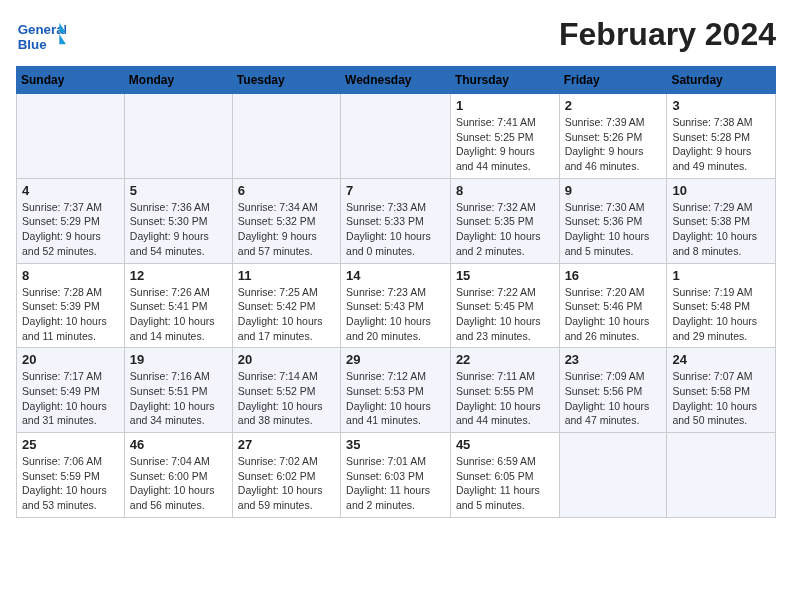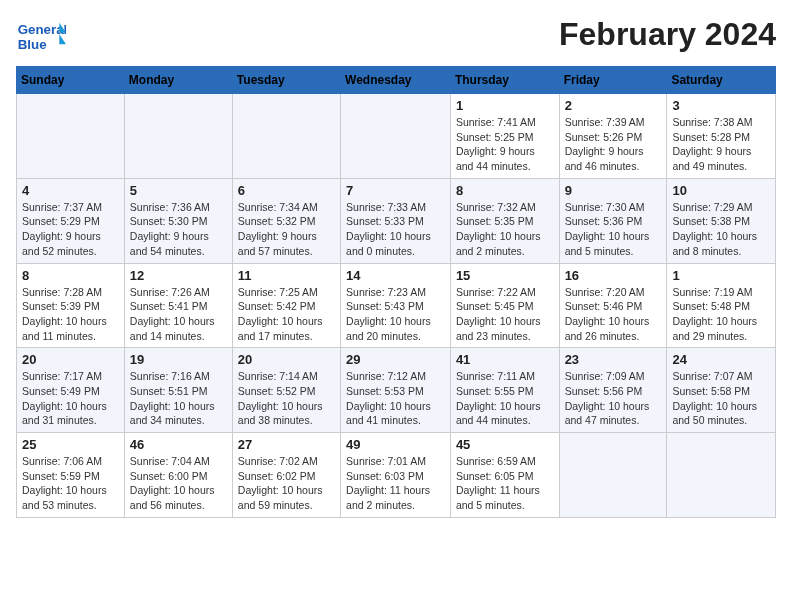--- a/index.html
+++ b/index.html
@@ -206,21 +206,21 @@
         </td>
         <td>
           <span class="day-num">20</span>
           <div class="day-info">Sunrise: 7:14 AM<br>Sunset: 5:52 PM<br>Daylight: 10 hours<br>and 38 minutes.</div>
         </td>
         <td>
           <span class="day-num">29</span>
           <div class="day-info">Sunrise: 7:12 AM<br>Sunset: 5:53 PM<br>Daylight: 10 hours<br>and 41 minutes.</div>
         </td>
         <td>
-          <span class="day-num">41</span>
+          <span class="day-num">22</span>
           <div class="day-info">Sunrise: 7:11 AM<br>Sunset: 5:55 PM<br>Daylight: 10 hours<br>and 44 minutes.</div>
         </td>
         <td>
           <span class="day-num">23</span>
           <div class="day-info">Sunrise: 7:09 AM<br>Sunset: 5:56 PM<br>Daylight: 10 hours<br>and 47 minutes.</div>
         </td>
         <td>
           <span class="day-num">24</span>
           <div class="day-info">Sunrise: 7:07 AM<br>Sunset: 5:58 PM<br>Daylight: 10 hours<br>and 50 minutes.</div>
         </td>
@@ -232,21 +232,21 @@
         </td>
         <td>
           <span class="day-num">46</span>
           <div class="day-info">Sunrise: 7:04 AM<br>Sunset: 6:00 PM<br>Daylight: 10 hours<br>and 56 minutes.</div>
         </td>
         <td>
           <span class="day-num">27</span>
           <div class="day-info">Sunrise: 7:02 AM<br>Sunset: 6:02 PM<br>Daylight: 10 hours<br>and 59 minutes.</div>
         </td>
         <td>
-          <span class="day-num">49</span>
+          <span class="day-num">35</span>
           <div class="day-info">Sunrise: 7:01 AM<br>Sunset: 6:03 PM<br>Daylight: 11 hours<br>and 2 minutes.</div>
         </td>
         <td>
           <span class="day-num">45</span>
           <div class="day-info">Sunrise: 6:59 AM<br>Sunset: 6:05 PM<br>Daylight: 11 hours<br>and 5 minutes.</div>
         </td>
         <td class="empty-cell"></td>
         <td class="empty-cell"></td>
       </tr>
     </tbody>

